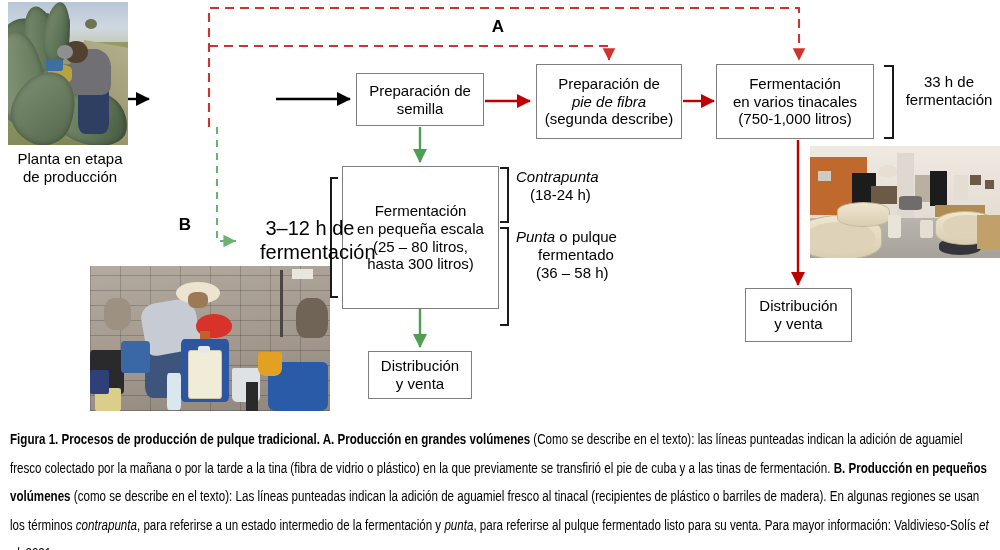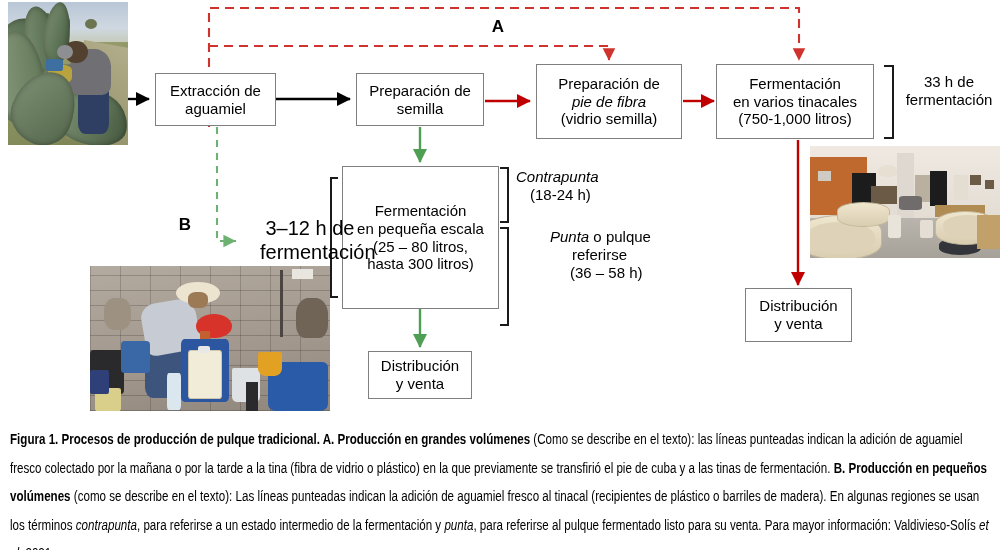--- a/index.html
+++ b/index.html
@@ -287,35 +287,31 @@
 
       <path d="M884,66 L893,66 L893,138 L884,138" fill="none" stroke="#1a1a1a" stroke-width="2"></path>
 
       <path d="M338,178 L331,178 L331,297 L338,297" fill="none" stroke="#1a1a1a" stroke-width="2"></path>
 
       <path d="M500,168 L508,168 L508,222 L500,222" fill="none" stroke="#1a1a1a" stroke-width="2"></path>
 
       <path d="M500,228 L508,228 L508,325 L500,325" fill="none" stroke="#1a1a1a" stroke-width="2"></path>
     </svg>
 
-    <div class="pbox" style="left:155px; top:73px; width:121px; height:53px; font-size:15px;">
-      <span class="txt" style="white-space:pre-line;">Extracción de
-aguamiel</span>
-    </div>
 
     <div class="pbox" style="left:356px; top:73px; width:128px; height:53px; font-size:15px;">
       <span class="txt" style="white-space:pre-line;">Preparación de
 semilla</span>
     </div>
 
     <div class="pbox" style="left:536px; top:64px; width:146px; height:75px; font-size:15px;">
       <span class="txt">
         <span>Preparación de</span><br>
         <i>pie de fibra</i><br>
-        <span>(vidrio semilla)</span>
+        <span>(segunda describe)</span>
       </span>
     </div>
 
     <div class="pbox" style="left:716px; top:64px; width:158px; height:75px; font-size:15px;">
       <span class="txt" style="white-space:pre-line;">Fermentación
 en varios tinacales
 (750-1,000 litros)</span>
     </div>
 
     <div class="pbox" style="left:342px; top:166px; width:157px; height:143px; font-size:15px;">
@@ -332,35 +328,37 @@
 
     <div class="pbox" style="left:745px; top:288px; width:107px; height:54px; font-size:15px;">
       <span class="txt" style="white-space:pre-line;">Distribución
 y venta</span>
     </div>
 
     <div class="lbl bold" style="left:478px; top:17px; width:40px; font-size:17px;">A</div>
 
     <div class="lbl bold" style="left:170px; top:215px; width:30px; font-size:17px;">B</div>
 
+    <div class="lbl" style="left:2px; top:150px; width:136px; font-size:15px; white-space:pre-line;">Planta en etapa
+de producción</div>
 
     <div class="lbl" style="left:899px; top:73px; width:100px; font-size:15px; white-space:pre-line;">33 h de
 fermentación</div>
 
     <div class="lbl" style="left:232px; top:216px; width:100px; font-size:20px; white-space:pre-line;margin-left:28px;">3–12 h de
 fermentación</div>
 
     <div class="lbl" style="left:516px; top:168px; width:160px; font-size:15px; text-align:left;">
       <i>Contrapunta</i><br>
       <span style="display:inline-block;padding-left:14px;">(18-24 h)</span>
     </div>
 
-    <div class="lbl" style="left:516px; top:228px; width:170px; font-size:15px; text-align:left;margin-left:34px;">
+    <div class="lbl" style="left:516px; top:228px; width:170px; font-size:15px; text-align:left;">
       <i>Punta</i><span> o pulque</span><br>
-      <span style="display:inline-block;padding-left:22px;">referirse</span><br>
+      <span style="display:inline-block;padding-left:22px;">fermentado</span><br>
       <span style="display:inline-block;padding-left:20px;">(36 – 58 h)</span>
     </div>
 
   </div>
 
   <div id="caption"><b>Figura 1. Procesos de producción de pulque tradicional. A. Producción en grandes volúmenes </b><span>(Como se describe en el texto): las líneas punteadas indican la adición de aguamiel fresco colectado por la mañana o por la tarde a la tina (fibra de vidrio o plástico) en la que previamente se transfirió el pie de cuba y a las tinas de fermentación. </span><b>B. Producción en pequeños volúmenes </b><span>(como se describe en el texto): Las líneas punteadas indican la adición de aguamiel fresco al tinacal (recipientes de plástico o barriles de madera). En algunas regiones se usan los términos </span><i>contrapunta</i><span>, para referirse a un estado intermedio de la fermentación y </span><i>punta</i><span>, para referirse al pulque fermentado listo para su venta. Para mayor información: Valdivieso-Solís </span><i>et al.</i><span> 2021.</span></div>
 
 </div>
 
 </body></html>

